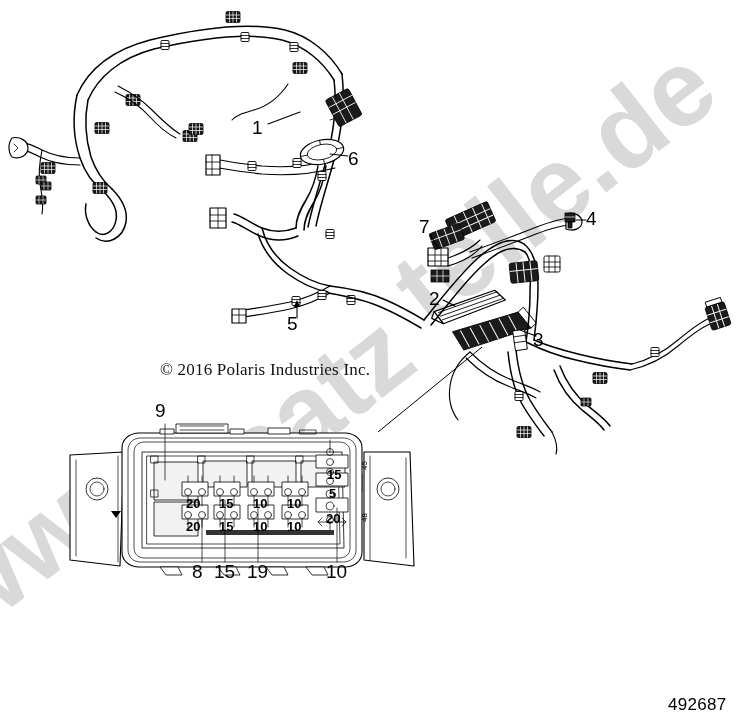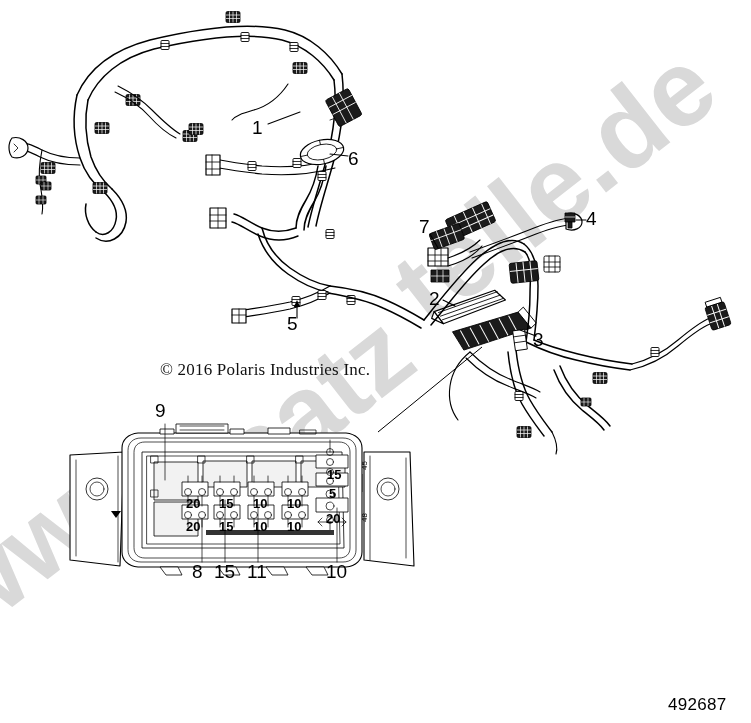--- a/index.html
+++ b/index.html
@@ -415,21 +415,21 @@
   <div class="callout" style="left:252px;top:118px;">1</div>
   <div class="callout" style="left:429px;top:289px;">2</div>
   <div class="callout" style="left:533px;top:330px;">3</div>
   <div class="callout" style="left:586px;top:209px;">4</div>
   <div class="callout" style="left:287px;top:314px;">5</div>
   <div class="callout" style="left:348px;top:149px;">6</div>
   <div class="callout" style="left:419px;top:217px;">7</div>
   <div class="callout" style="left:192px;top:562px;">8</div>
   <div class="callout" style="left:155px;top:401px;">9</div>
   <div class="callout" style="left:326px;top:562px;">10</div>
-  <div class="callout" style="left:247px;top:562px;">11</div>
+  <div class="callout" style="left:247px;top:562px;">19</div>
   <div class="callout" style="left:214px;top:562px;">15</div>
 
   <div class="fusetxt" style="left:186px;top:484px;">20</div>
   <div class="fusetxt" style="left:186px;top:507px;">20</div>
   <div class="fusetxt" style="left:219px;top:484px;">15</div>
   <div class="fusetxt" style="left:219px;top:507px;">15</div>
   <div class="fusetxt" style="left:253px;top:484px;">10</div>
   <div class="fusetxt" style="left:253px;top:507px;">10</div>
   <div class="fusetxt" style="left:287px;top:484px;">10</div>
   <div class="fusetxt" style="left:287px;top:507px;">10</div>

